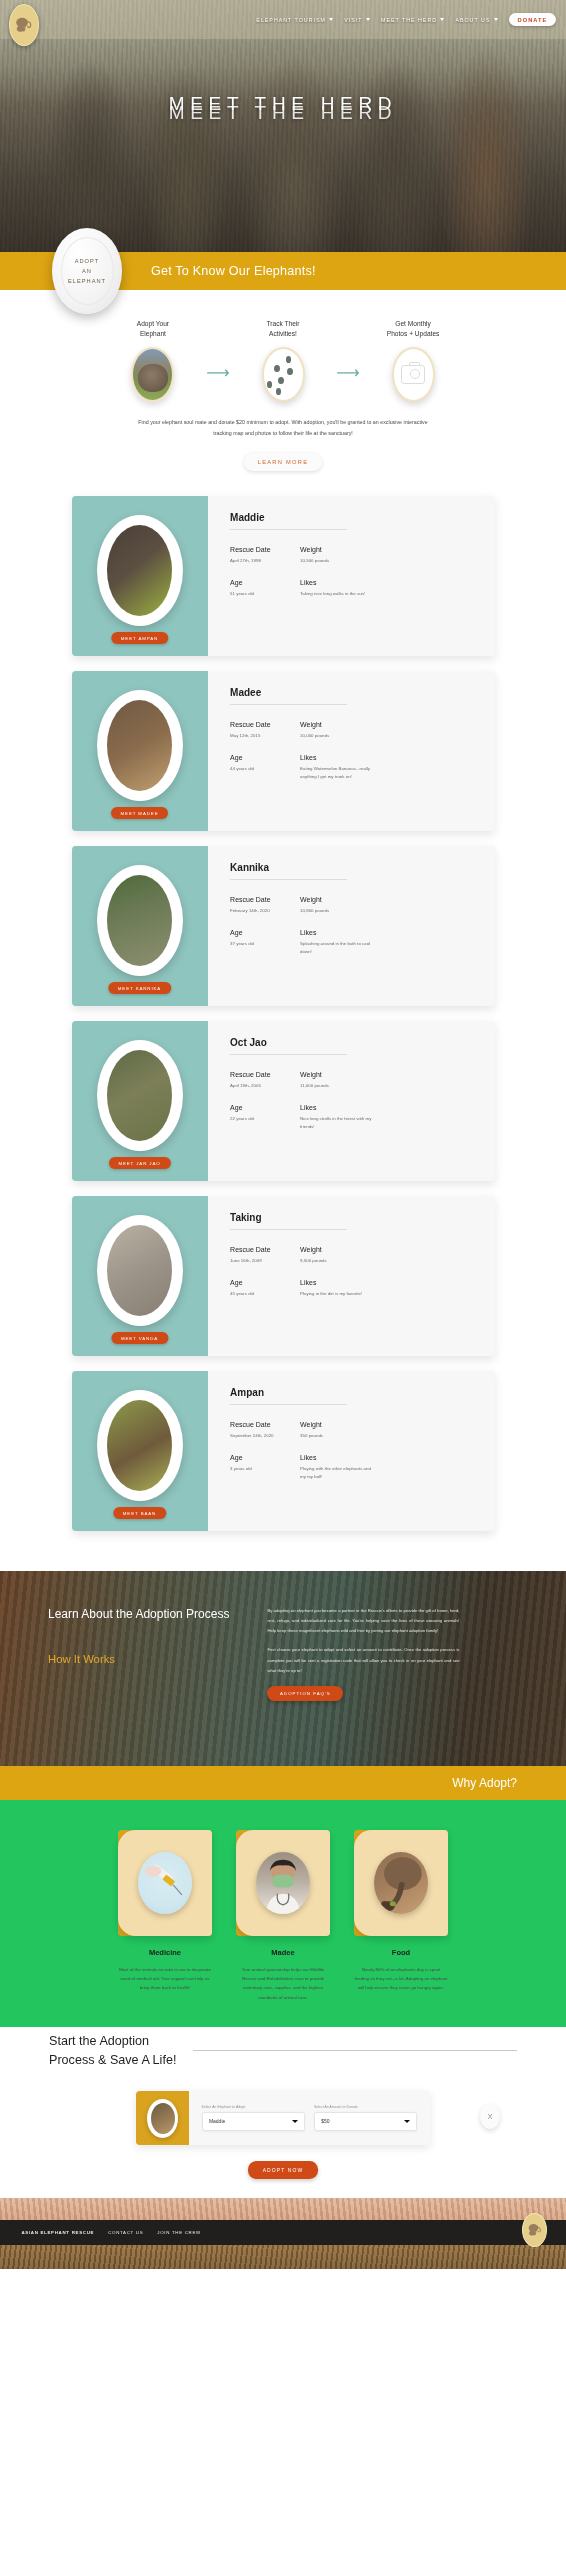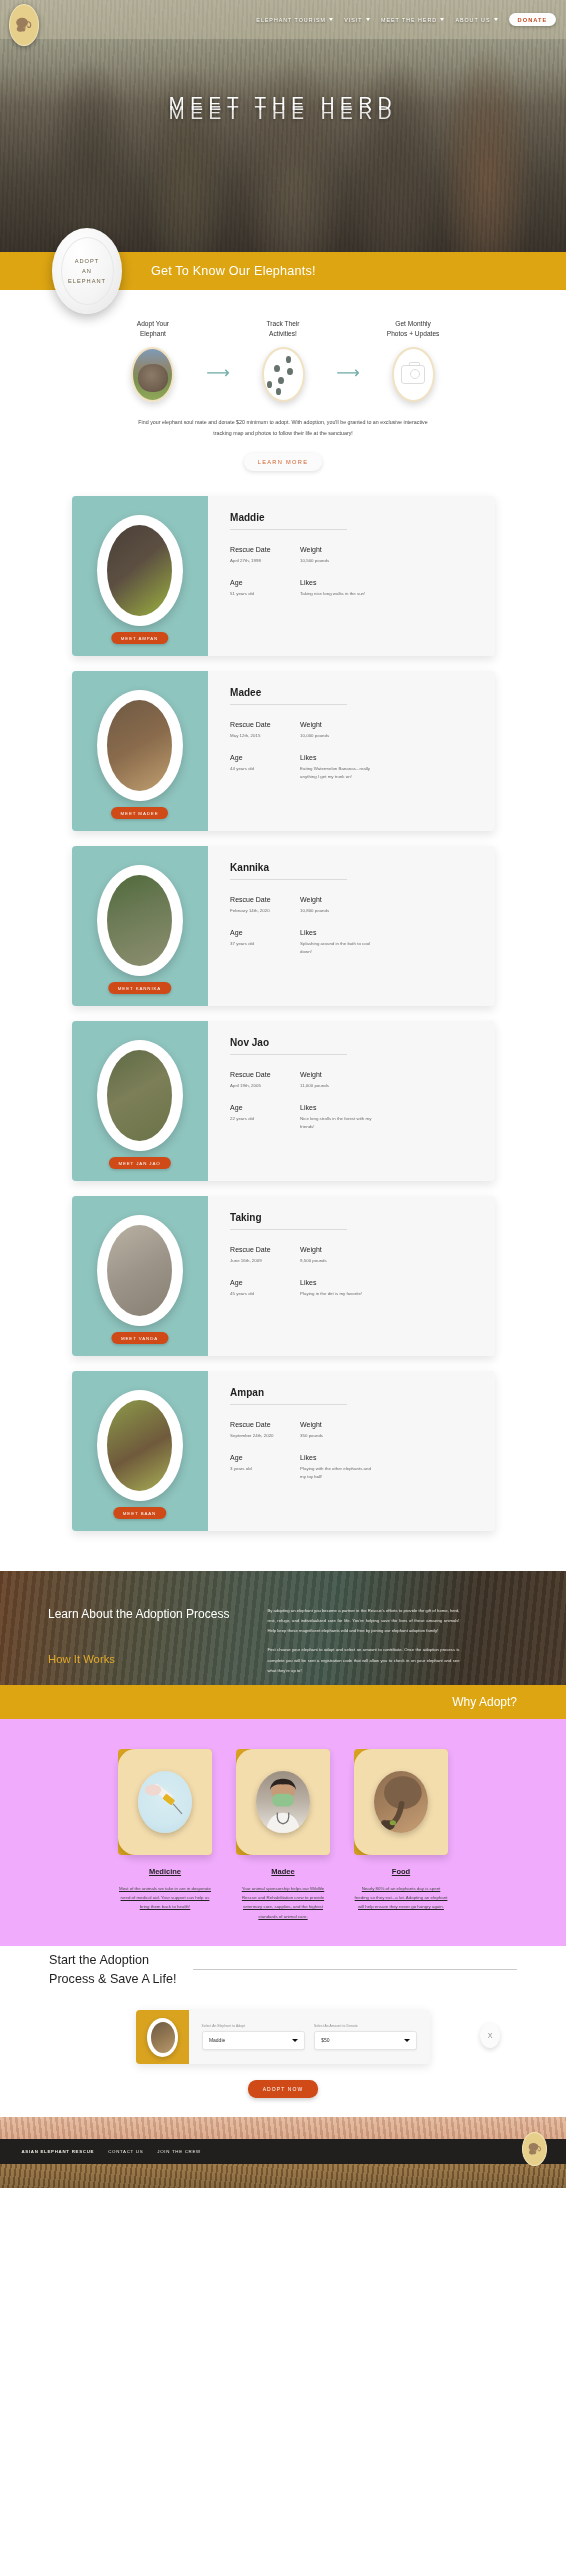--- a/index.html
+++ b/index.html
@@ -91,39 +91,39 @@
     color:#fff;font-size:4.4px;letter-spacing:0.9px;padding:3.8px 10px;border-radius:7.5px;border:none;
     white-space:nowrap;cursor:pointer;box-shadow:0 1.3px 3.1px rgba(0,0,0,.2);}
   .ecard-right{flex:1;padding:16.4px 21.4px 0 22.6px;}
   .ename{font-size:10px;font-weight:700;color:#1f1f1f;padding-bottom:5.7px;}
   .ediv{height:0.6px;background:#dcdcdc;width:117px;margin-bottom:16.4px;}
   .egrid{display:grid;grid-template-columns:70px 1fr;row-gap:14px;}
   .efield-label{font-size:7px;color:#1f1f1f;margin-bottom:3.8px;}
   .efield-val{font-size:4.4px;color:#6c6c6c;line-height:1.9;max-width:75px;}
 
   
-  .learn{position:relative;height:114px;overflow:hidden;
+  .learn{position:relative;height:195px;overflow:hidden;
     background:linear-gradient(100deg,#6a452a 0%,#55503c 22%,#4d5a4c 42%,#465a4e 58%,#3f3428 82%,#4a3a2a 100%);}
   .learn:after{content:"";position:absolute;inset:0;
     background:repeating-linear-gradient(96deg, rgba(0,0,0,.10) 0 3.8px, rgba(255,255,255,.04) 3.8px 8.2px);}
   .learn-in{position:relative;z-index:2;display:flex;padding:35px 38px 0 48px;gap:38px;}
   .learn h2{color:#fff;font-size:12px;font-weight:300;line-height:1.45;}
   .learn .how{color:#e2a92c;font-size:11.3px;font-weight:300;margin-top:30px;}
   .learn-right{width:192px;}
   .learn-right p{color:#e9e7e2;font-size:4.2px;line-height:2.45;text-align:justify;}
   .learn-right p+p{margin-top:8.8px;}
   .faq-btn{margin-top:10px;background:#cf4a17;color:#fff;font-size:4.4px;letter-spacing:1px;
     padding:5px 12.6px;border-radius:8.2px;border:none;cursor:pointer;box-shadow:0 1.9px 4.4px rgba(0,0,0,.25);}
 
   
   .why{height:34px;background:#dda512;display:flex;align-items:center;justify-content:flex-end;padding-right:49px;}
   .why span{color:#fff;font-size:12px;}
 
   
-  .benefits{padding:30px 0 25px;background:#f0abfc;text-decoration:underline;}
+  .benefits{padding:30px 0 25px;background:#22c55e;}
   .brow{display:flex;justify-content:center;gap:24px;}
   .bcard{width:94px;}
   .bimg-wrap{width:94px;height:106px;position:relative;}
   .bfold{position:absolute;inset:0;background:#d9a320;border-radius:3.8px;}
   .bface{position:absolute;inset:0;background:#f4ddad;border-radius:17.6px 3.8px 3.8px 17.6px;
     box-shadow:0 3.1px 7.5px rgba(0,0,0,.14);display:flex;align-items:center;justify-content:center;}
   .bface:before{content:"";position:absolute;inset:0;border-radius:17.6px 3.8px 3.8px 17.6px;
     background:radial-gradient(rgba(255,255,255,.5) 0.4px, transparent 0.4px) 0 0/3.1px 3.1px;opacity:.5;}
   .bcirc{width:54px;height:62px;border-radius:50%;overflow:hidden;position:relative;
     box-shadow:0 2.5px 6.3px rgba(0,0,0,.22);background:#ddd;}
@@ -357,21 +357,21 @@
     </article>
 
     <article class="ecard">
       <div class="ecard-left">
         <div class="ecard-oval">
             <div class="inner" style="background:linear-gradient(150deg,#5d6a45 0%,#7c7f58 45%,#6c7348 100%)"></div>
           </div>
         <button class="meet-btn">MEET JAN JAO</button>
       </div>
       <div class="ecard-right">
-        <div class="ename">Nov Jao</div>
+        <div class="ename">Oct Jao</div>
         <div class="ediv"></div>
         <div class="egrid">
           <div>
               <div class="efield-label">Rescue Date</div>
                <div class="efield-val">April 19th, 2005</div>
             </div>
           <div>
               <div class="efield-label">Weight</div>
                <div class="efield-val">11,000 pounds</div>
             </div>

